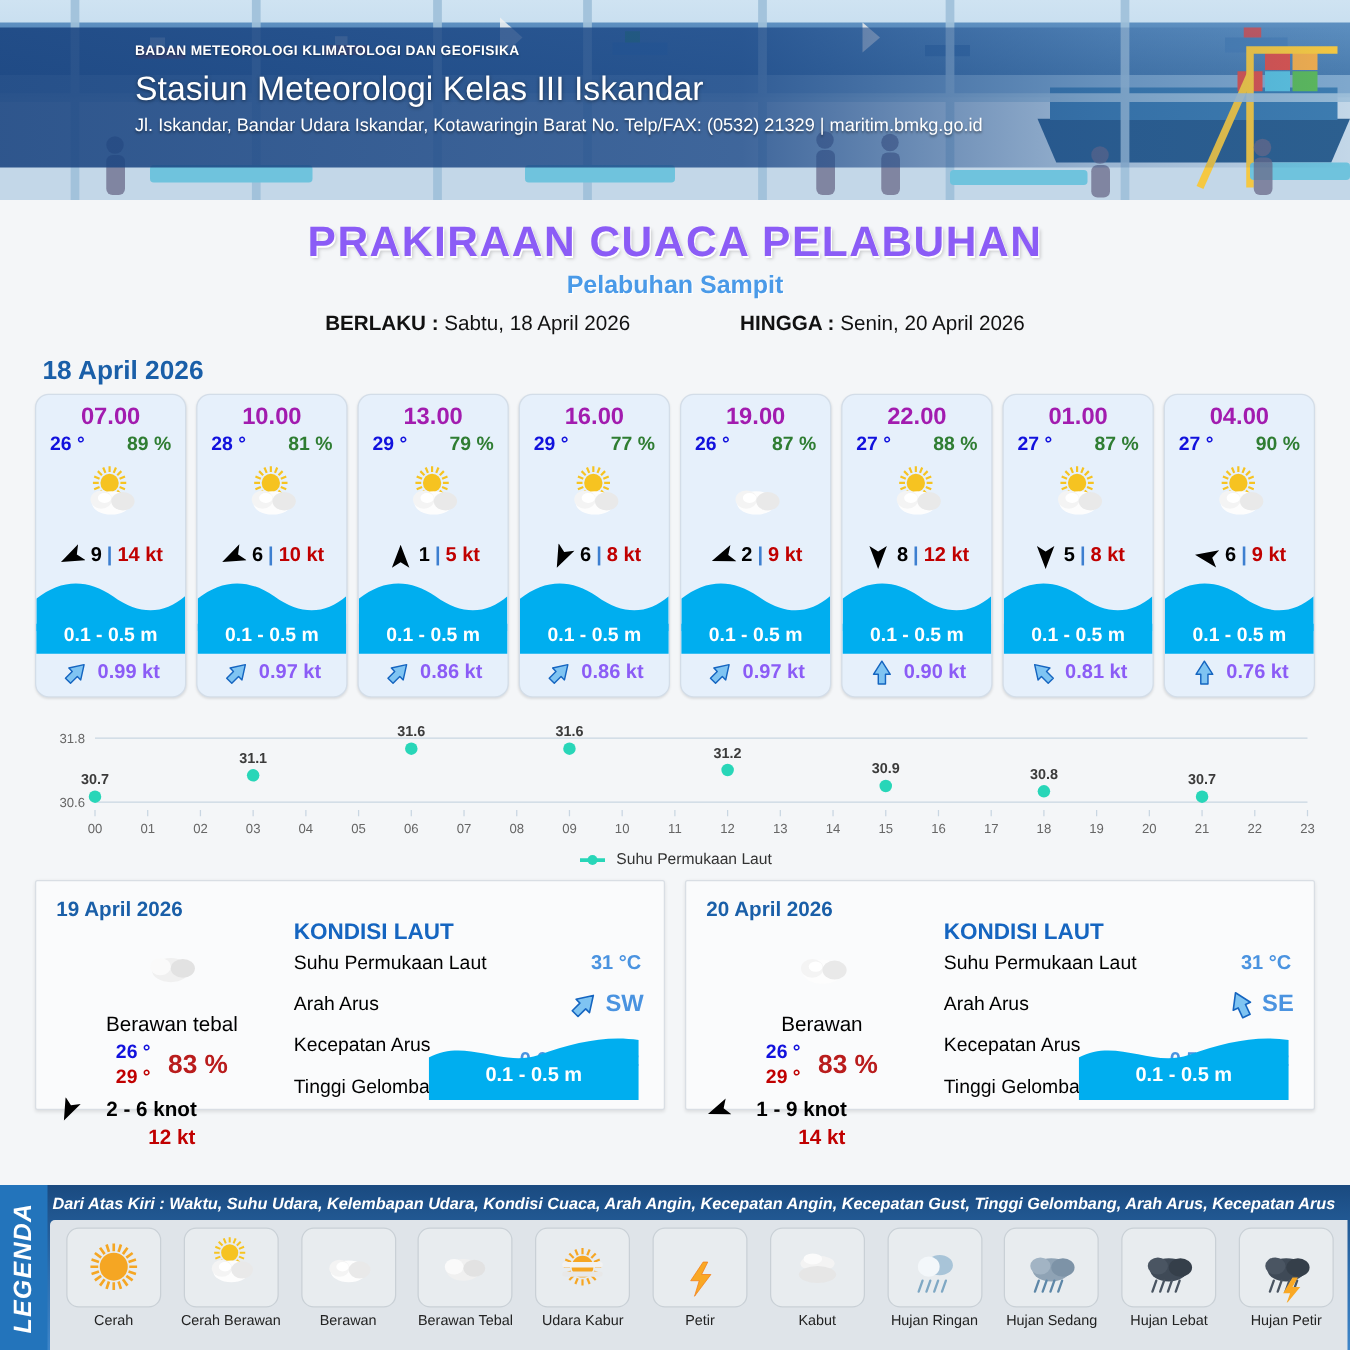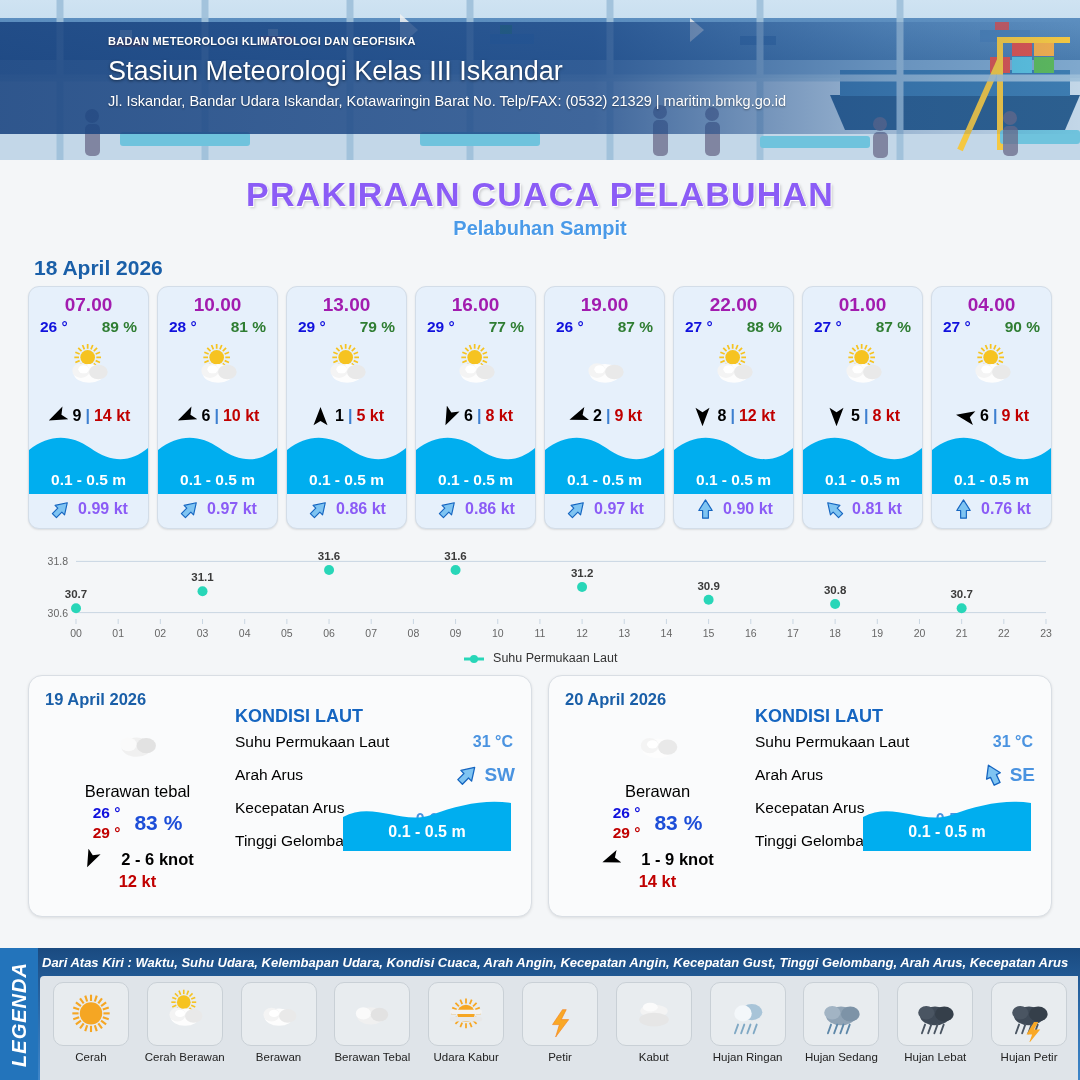--- a/index.html
+++ b/index.html
@@ -77,34 +77,34 @@
 
   
   .chart-box { margin:14px 24px 0 24px; height:112px; position:relative; }
   .chart-svg { width:100%; height:100%; display:block; }
   .chart-legend { text-align:center; margin-top:-4px; font-size:12.5px; color:#333; }
   .chart-legend .lg-dot { display:inline-block; vertical-align:middle; margin-right:5px; }
 
   
   .panels { display:flex; gap:16px; padding:10px 28px 0 28px; }
   .panel {
-    flex:1; background:#fafbfc; border:1px solid #d9dee4; border-radius:14px;
+    flex:1; background:#fafbfc; border:1px solid #d9dee4; border-radius:2px;
     box-shadow:0 1px 3px rgba(0,0,0,.10);
-    height:242px; position:relative; padding:14px 14px 0 16px;
+    height:184px; position:relative; padding:14px 14px 0 16px;
   }
   .p-date { font-size:16.5px; font-weight:bold; color:#1a5fa8; }
   .p-left { position:absolute; left:16px; top:38px; width:185px; text-align:center; }
   .p-icon { height:62px; display:flex; align-items:center; justify-content:center; }
   .p-cond { font-size:16.5px; color:#000; margin-top:6px; }
   .p-temps { display:flex; align-items:center; justify-content:center; gap:14px; margin-top:2px; }
   .p-tcol { text-align:left; font-size:15.5px; font-weight:bold; line-height:20px; }
   .p-tmin { color:#1111dd; }
   .p-tmax { color:#c00000; }
-  .p-hum { font-size:21px; font-weight:bold; color:#1d4ed8; }
-  .p-wind { display:flex; align-items:center; justify-content:center; gap:20px; margin-top:6px; font-size:16.5px; font-weight:bold; color:#000; }
+  .p-hum { font-size:21px; font-weight:bold; color:#b91c1c; }
+  .p-wind { display:flex; align-items:center; gap:20px; margin-top:6px; font-size:16.5px; font-weight:bold; color:#000; }
   .p-gust { font-size:16.5px; font-weight:bold; color:#c00000; margin-top:3px; }
   .p-right { position:absolute; left:206px; top:30px; right:12px; }
   .p-sea-title { font-size:18px; font-weight:bold; color:#1565c0; margin-bottom:6px; }
   .p-row { position:relative; height:33px; font-size:15.5px; color:#000; }
   .p-val { color:#4a93e0; font-weight:bold; position:absolute; right:6px; top:0; font-size:16px; }
   .p-curspd { text-align:right; color:#4a93e0; font-weight:bold; font-size:16px; padding-right:8px; margin-top:-6px;}
   .p-arrow-row { position:absolute; right:4px; top:-4px; display:flex; align-items:center; gap:4px; }
   .p-dir { font-size:19px; font-weight:bold; color:#4a93e0; }
   .p-wavebox { position:absolute; right:8px; bottom:14px; width:168px; height:52px; }
   .p-wavetxt { position:absolute; left:0; bottom:10px; width:100%; text-align:center; font-size:16px; font-weight:bold; color:#fff; z-index:3; }
@@ -227,20 +227,30 @@
   <div class="hdr-text">
     <div class="hdr-l1">BADAN METEOROLOGI KLIMATOLOGI DAN GEOFISIKA</div>
     <div class="hdr-l2">Stasiun Meteorologi Kelas III Iskandar</div>
     <div class="hdr-l3">Jl. Iskandar, Bandar Udara Iskandar, Kotawaringin Barat No. Telp/FAX: (0532) 21329 | maritim.bmkg.go.id</div>
   </div>
 </div>
 
 <div class="title-block">
   <div class="title-main">PRAKIRAAN CUACA PELABUHAN</div>
   <div class="title-sub">Pelabuhan Sampit</div>
+  <div class="valid-row">
+    <div>
+      <b>BERLAKU :</b>
+      <span class="val">Sabtu, 18 April 2026</span>
+    </div>
+    <div>
+      <b>HINGGA :</b>
+      <span class="val">Senin, 20 April 2026</span>
+    </div>
+  </div>
 </div>
 
 <div class="day-label">18 April 2026</div>
 <div class="cards" id="cards">
     <div class="card">
       <div class="c-time">07.00</div>
     <div class="c-th">
       <span class="c-temp">26 °</span>
       <span class="c-hum">89 %</span>
     </div>

